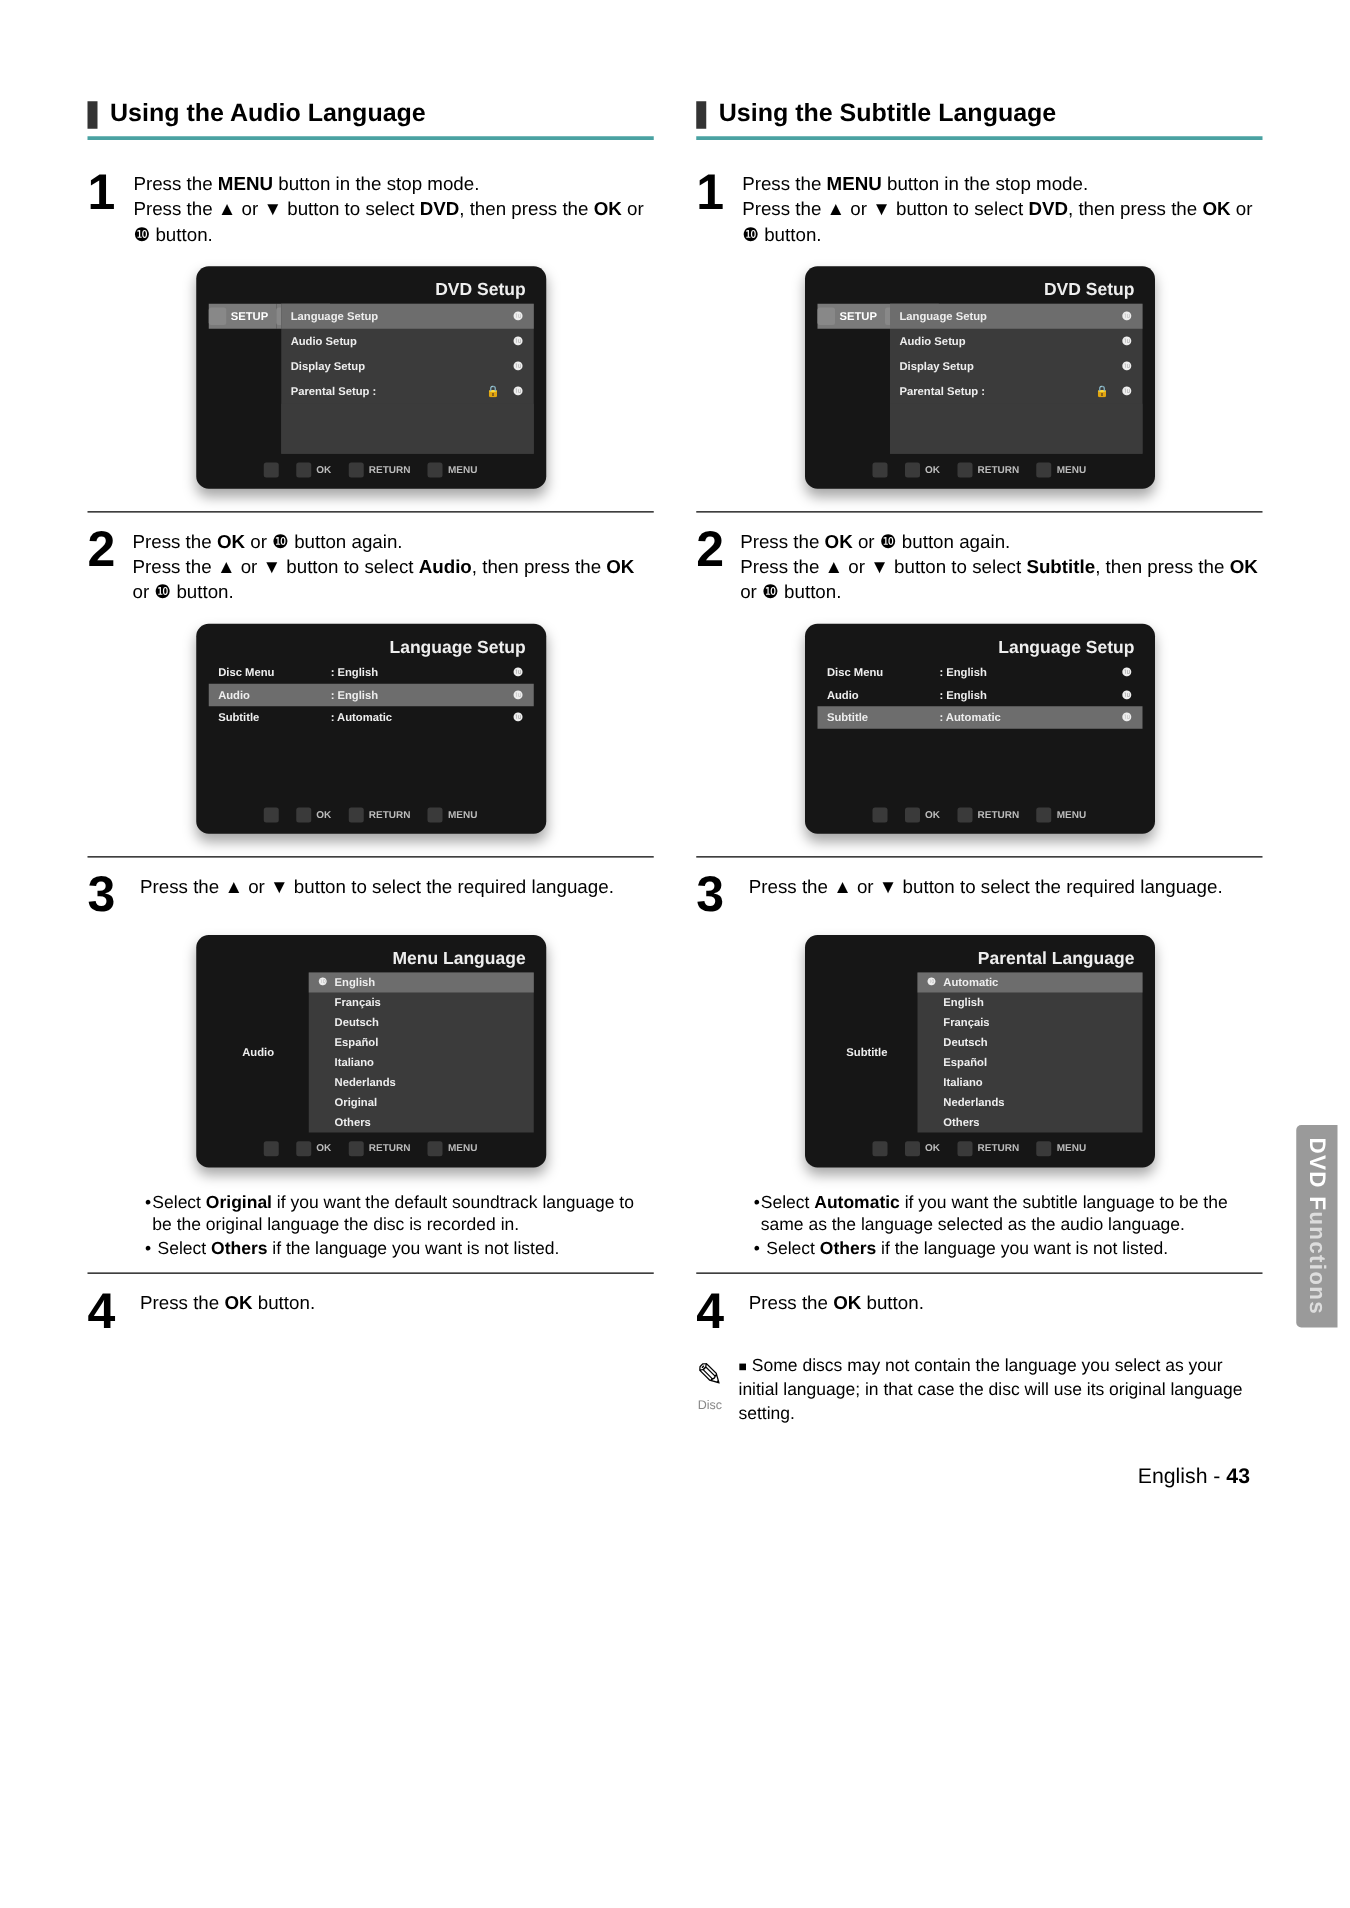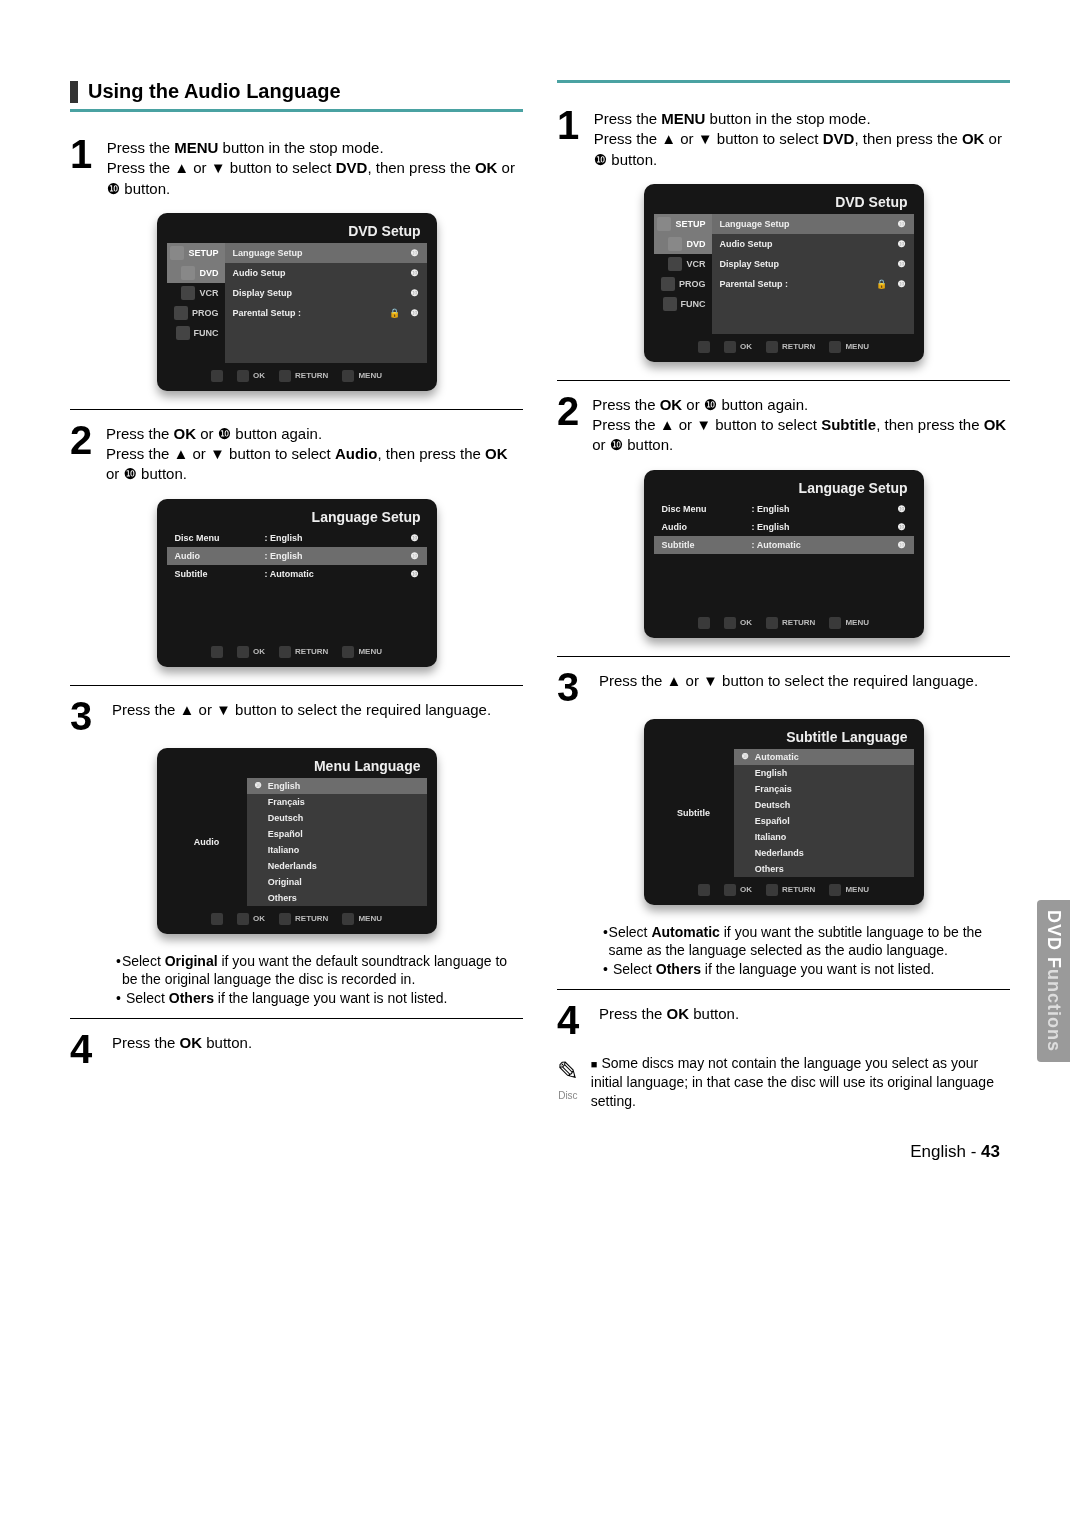--- a/index.html
+++ b/index.html
@@ -23,21 +23,21 @@
   .steptext { font-size: 15px; line-height: 1.35; padding-top: 2px; }
   .steptext b, .steptext strong { font-weight: bold; }
   hr.sep { border: none; border-top: 1px solid #000; margin: 10px 0 10px 0; }
   .bullets { font-size: 14px; line-height: 1.35; margin: 8px 0 8px 46px; }
   .bullets .row { display: flex; }
   .bullets .dot { width: 10px; }
   
   .osd { width: 280px; margin: 4px auto 18px auto; background: #161616; border-radius: 10px; color: #ddd; font-size: 10px; font-weight: bold; padding: 8px 10px 6px 10px; box-shadow: 0 6px 10px rgba(0,0,0,.35); }
   .osd .hdr { text-align: right; color: #eee; font-size: 14px; padding: 2px 6px 4px 0; }
   .osd-row { display: flex; align-items: stretch; }
-  .osd-side { width: 58px; display: flex; flex-direction: column; }
+  .osd-side { width: 58px; display: flex; }
   .sidecell { height: 20px; display: flex; align-items: center; justify-content: flex-end; padding-right: 6px; gap: 4px; color: #ccc; font-size: 9px; }
   .sidecell.hl { background: #7a7a7a; color: #fff; }
   .sideicon { width: 14px; height: 14px; background: #444; border-radius: 2px; display:inline-block; }
   .sidecell.hl .sideicon { background:#888; }
   .osd-main { flex: 1; background: #3b3b3b; }
   .menurow { height: 20px; display: flex; align-items: center; padding: 0 8px; font-size: 9px; color: #eee; position: relative; }
   .menurow.sel { background: #6d6d6d; }
   .menurow .chev { position: absolute; right: 8px; }
   .menurow .lock { position:absolute; right:26px; }
   .osd-foot { height: 18px; display: flex; align-items: center; justify-content: center; gap: 14px; color: #bbb; font-size: 8px; margin-top: 4px; }
@@ -239,20 +239,24 @@
       </div>
 
     <hr class="sep">
     <div class="step">
       <div class="stepnum">4</div>
       <div class="steptext">Press the <b>OK</b> button.</div>
     </div>
   </div>
 
   <div class="col">
+    <div class="section-title">
+      <div class="title-bar"></div>
+      <h2>Using the Subtitle Language</h2>
+    </div>
     <div class="teal-line"></div>
 
     <div class="step">
       <div class="stepnum">1</div>
       <div class="steptext">Press the <b>MENU</b> button in the stop mode.<br>Press the ▲ or ▼ button to select <b>DVD</b>, then press the <b>OK</b> or ❿ button.</div>
     </div>
 
     <div class="osd">
       <div class="hdr">DVD  Setup</div>
       <div class="osd-row">
@@ -342,21 +346,21 @@
         </div>
     </div>
 
     <hr class="sep">
     <div class="step">
       <div class="stepnum">3</div>
       <div class="steptext">Press the ▲ or ▼ button to select the required language.</div>
     </div>
 
     <div class="osd osd3">
-      <div class="hdr">Subtitle Language</div>
+      <div class="hdr">Parental Language</div>
       <div class="wrap">
         <div class="leftlab">Subtitle</div>
         <div class="list">
             <div class="opt sel">
               <span class="tri">❿</span>
               <span>Automatic</span>
             </div>
             <div class="opt">
               <span class="tri" style="visibility:hidden">❿</span>
               <span>English</span>

